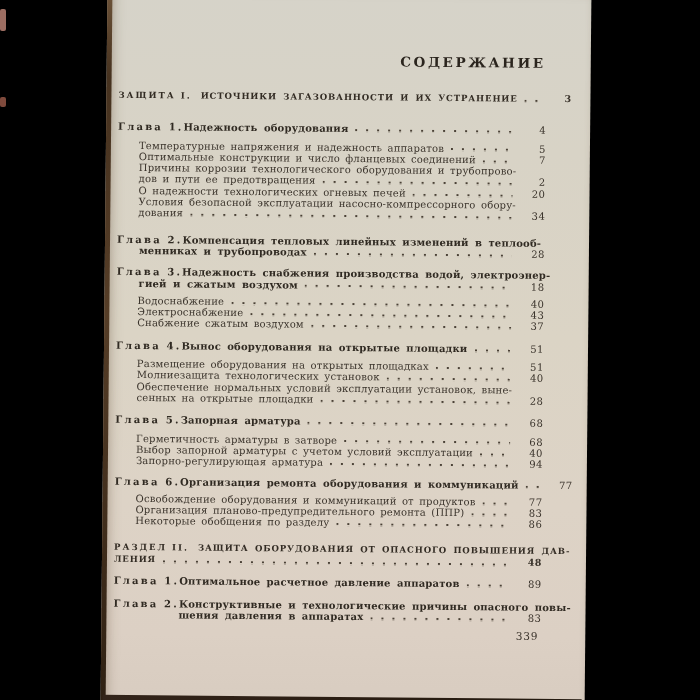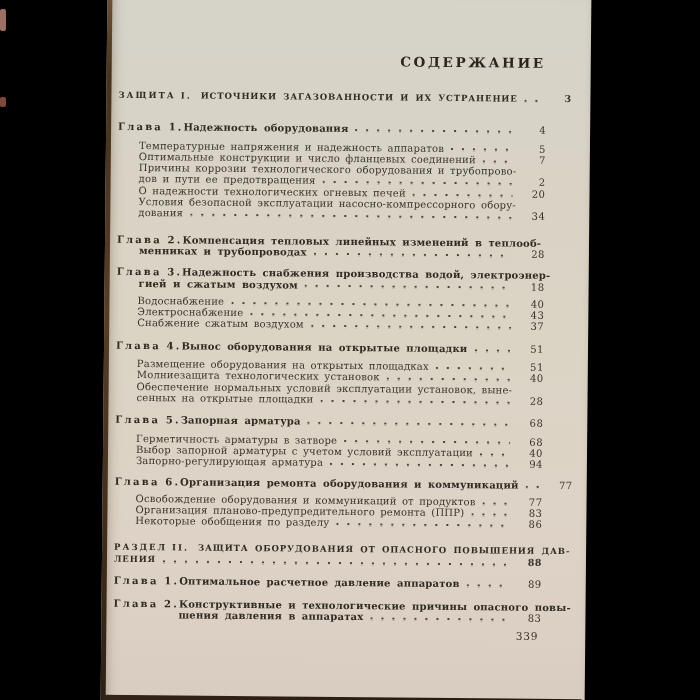--- a/index.html
+++ b/index.html
@@ -283,21 +283,21 @@
             </div>
           </div>
           <div class="entry section" style="margin-top: 15px;">
             <div class="line">
               <span class="lbl">РАЗДЕЛ II.</span>
               <span class="txt">ЗАЩИТА ОБОРУДОВАНИЯ ОТ ОПАСНОГО ПОВЫШЕНИЯ ДАВ-</span>
             </div>
             <div class="line" style="margin-left: 0px;">
               <span class="txt">ЛЕНИЯ</span>
               <span class="dots"></span>
-              <span class="pg">88</span>
+              <span class="pg">48</span>
             </div>
           </div>
           <div class="entry chapter" style="margin-top: 10px;">
             <div class="line">
               <span class="lbl">Глава 1.</span>
               <span class="txt">Оптимальное расчетное давление аппаратов</span>
               <span class="dots"></span>
               <span class="pg">89</span>
             </div>
           </div>

